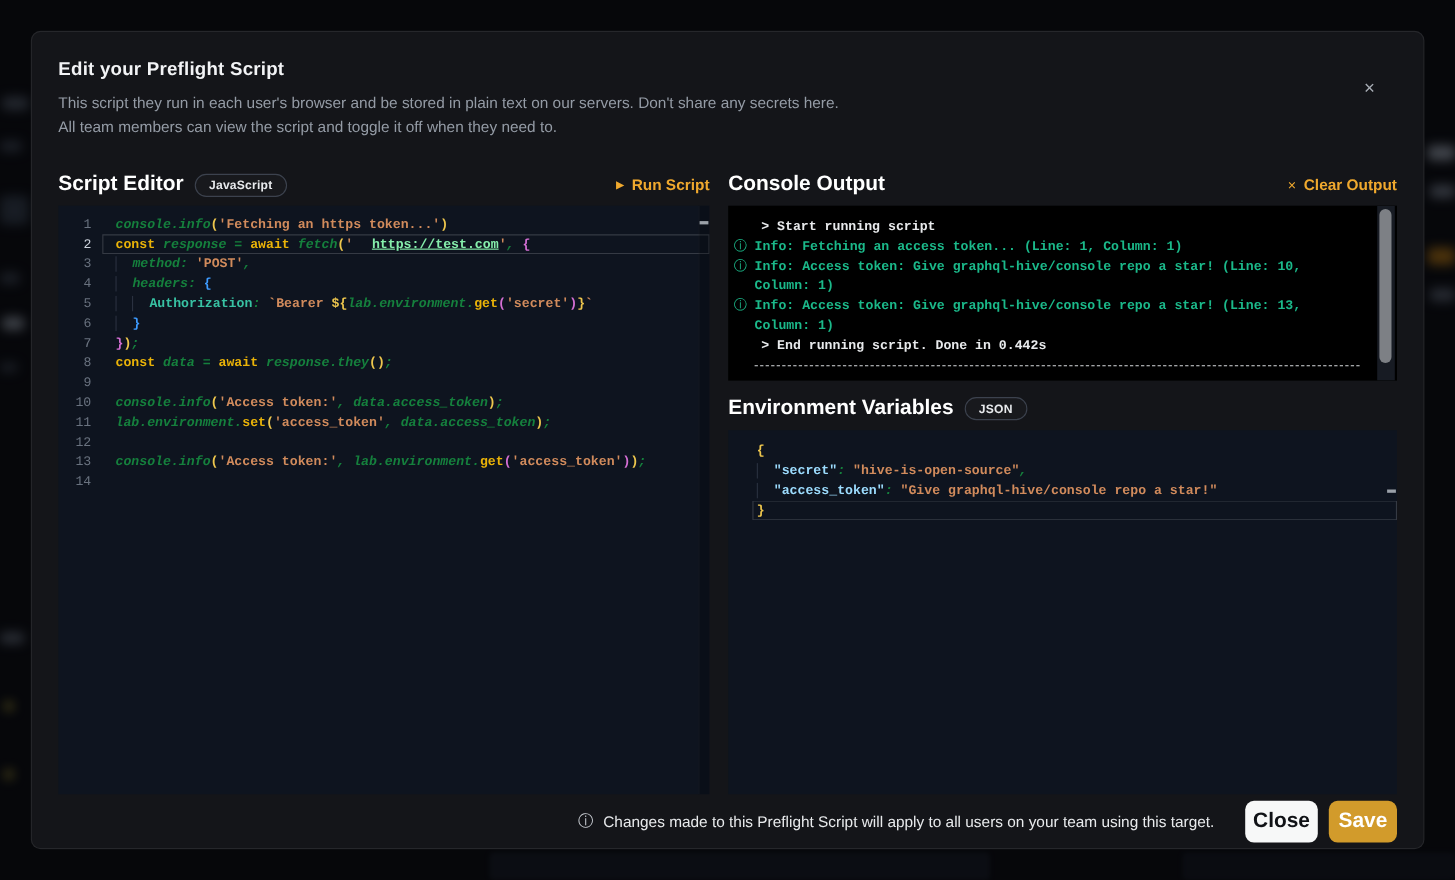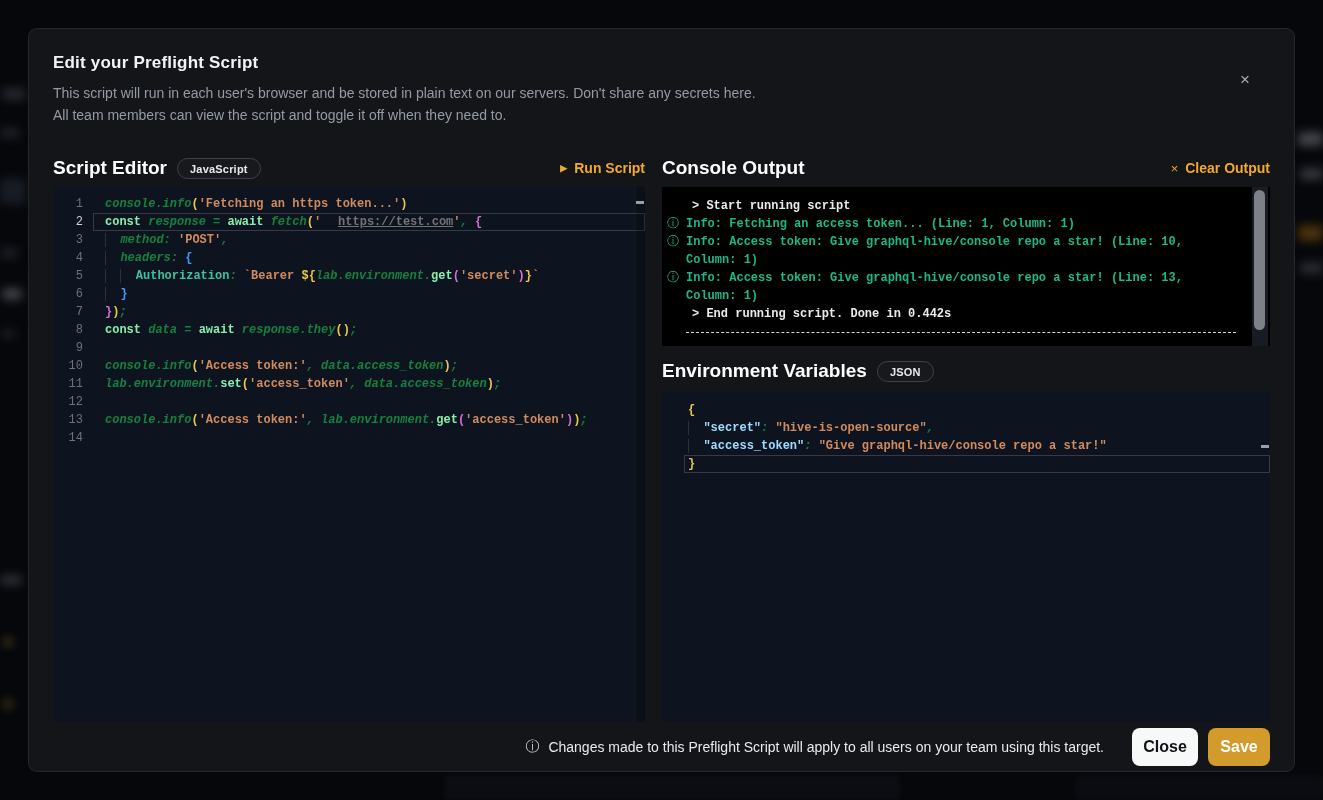--- a/index.html
+++ b/index.html
@@ -62,23 +62,23 @@
   .gut {
     flex:none; width:40px; text-align:right; padding-right:10px;
     color:#69727f; font-weight:400;
   }
   .script-editor .code { flex:1; padding-left:12px; }
   .env-editor .code { flex:1; margin-left:22px; padding-left:4px; }
   .ed-line.hl .code { box-shadow:inset 0 0 0 1px #353a44; }
   .ed-line.hl .gut { color:#cdd3dc; }
 
   .tk-d { color:#15803d;font-style:italic; }
-  .tk-b { color:#86efac;margin-top:46px; }
+  .tk-b { color:#eab308;margin-top:46px; }
   .tk-s { color:#d18b5c; }
-  .tk-lk { color:#737373; text-decoration:underline;padding-left:17px; }
+  .tk-lk { color:#86efac; text-decoration:underline;padding-left:17px; }
   .tk-t { color:#38c2a3; }
   .tk-g { color:#edc64d; }
   .tk-o { color:#d46fd4; }
   .tk-u { color:#3d9bff; }
   .tk-k { color:#9cdcfe; }
   .tk-gd { color:transparent; border-left:1px solid #2a3140; }
 
   .ruler {
     position:absolute; top:0; right:0; bottom:0; width:10px;
     background:rgba(0,0,0,0.22); border-left:1px solid rgba(255,255,255,0.04);
@@ -113,21 +113,21 @@
   
   .footer {
     height:65px; display:flex; align-items:center; justify-content:flex-end;
     padding-right:0;
   }
   .note { display:flex; align-items:center; gap:9px; margin-right:28px; }
   .note-icon { color:#c9cdd3; font-size:14px; font-weight:400; }
   .note-text { font-size:14px; color:#e8eaec; }
   .btn {
     height:38px; border-radius:8px; border:none; cursor:pointer;
-    font-family:"Liberation Sans", sans-serif; font-size:16px; font-weight:600;
+    font-family:"Liberation Sans", sans-serif; font-size:19px; font-weight:600;
     display:flex; align-items:center; justify-content:center;
   }
   .btn-close { width:66px; background:#f7f8f8; color:#101216; margin-right:10px; }
   .btn-save { width:62px; background:#d29b2b; color:#ffffff; }
 </style>
 </head>
 <body>
 
 <div class="backdrop">
   <div class="blur-blob" style="left:2px;top:88px;width:24px;height:12px;background:#4a5260;"></div>
@@ -146,21 +146,21 @@
   <div class="blur-blob" style="left:445px;top:775px;width:455px;height:25px;background:#151a24;filter:blur(2px);"></div>
   <div class="blur-blob" style="left:1075px;top:775px;width:248px;height:25px;background:#131721;filter:blur(2px);"></div>
   <div class="overlay"></div>
 </div>
 
 <div class="modal">
   <span class="close-x">×</span>
 
   <div class="modal-title">Edit your Preflight Script</div>
   <div class="modal-desc">
-    <div>This script will run in each user's browser and be stored in plain text on our servers. Don't share any secrets here.</div>
+    <div>This script they run in each user's browser and be stored in plain text on our servers. Don't share any secrets here.</div>
     <div>All team members can view the script and toggle it off when they need to.</div>
   </div>
 
   <div class="main">
 
     <div class="col-left">
       <div class="sec-head">
         <span class="sec-title">Script Editor</span>
         <span class="badge">JavaScript</span>
         <span class="spacer"></span>

